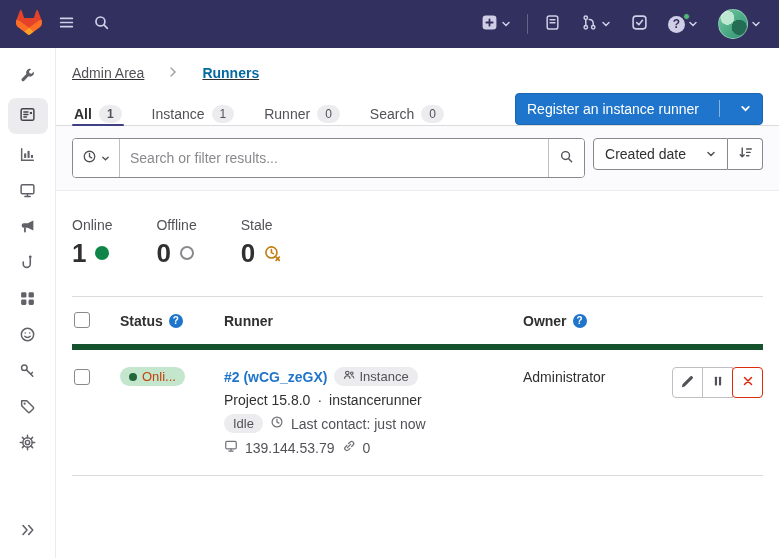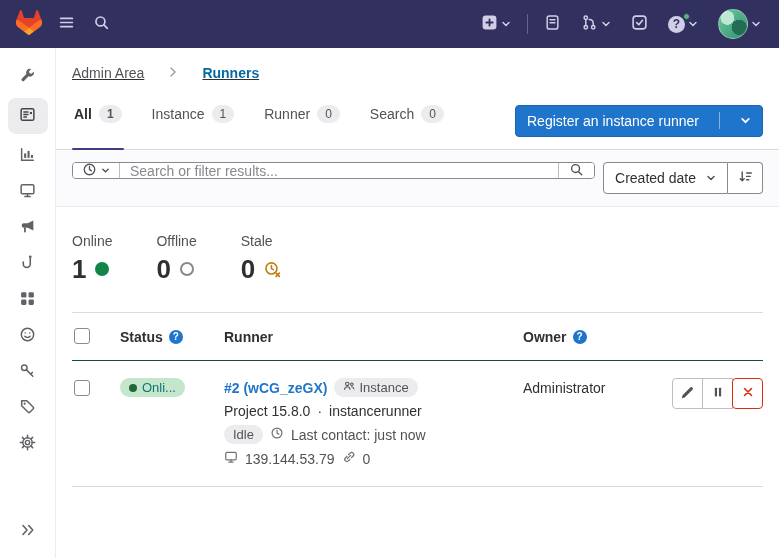--- a/index.html
+++ b/index.html
@@ -36,56 +36,56 @@
 
   
   .content { flex:1; min-width:0; }
   .breadcrumb { display:flex; align-items:center; gap:25px; padding:17px 16px 9px;text-decoration:underline; }
   .crumb-parent { color:#535158; text-decoration:none; }
   .crumb-current { color:#0369a1; font-weight:600; }
 
   .tabs-row { display:flex; align-items:center; padding:0 16px; border-bottom:1px solid #dbdbdb; margin-top:2px; }
   .tabs { display:flex; gap:26px; }
   .tab { display:flex; align-items:center; gap:7px; background:none; border:none; font-size:14px;
-    color:#535158; padding:13px 2px 26px; position:relative; }
+    color:#535158; padding:13px 2px 2px; position:relative; }
   .tab .count { background:#ececef; color:#535158; border-radius:10px; font-size:12px; padding:1px 8px; line-height:16px; }
   .tab.active { color:#303030; font-weight:600; }
   .tab.active::after { content:""; position:absolute; left:0; right:0; bottom:-1px; height:2px; background:#413f84; border-radius:2px; }
   .register-btn { margin-left:auto; height:32px; background:#1f75cb; border:1px solid #1a66b2; border-radius:4px;
     color:#fff; display:flex; align-items:center; gap:20px; padding:0 11px; font-size:14px; }
   .register-btn .vdiv { width:1px; height:17px; background:rgba(255,255,255,.45); }
 
   .filter-strip { background:#fbfafd; border-bottom:1px solid #ececef; padding:12px 16px; display:flex; gap:8px; }
-  .search-box { flex:1; display:flex; align-items:stretch; height:17px; border:1px solid #89888d; border-radius:4px; background:#fff; overflow:hidden; }
+  .search-box { flex:1; display:flex; align-items:stretch; height:40px; border:1px solid #89888d; border-radius:4px; background:#fff; overflow:hidden; }
   .history-btn { display:flex; align-items:center; gap:4px; padding:0 9px; background:#fff; border:none; border-right:1px solid #bfbfc3; }
   .search-input { flex:1; border:none; outline:none; padding:0 10px; font-size:14px; color:#303030; background:#fff; }
   .search-input::placeholder { color:#89888d; }
   .search-go { width:36px; border:none; border-left:1px solid #bfbfc3; background:#fff; display:flex; align-items:center; justify-content:center; }
   .sort-group { display:flex; }
   .sort-dd { height:32px; background:#fff; border:1px solid #89888d; border-radius:4px 0 0 4px;
-    display:flex; align-items:center; gap:10px; padding:0 11px; font-size:14px; color:#303030; }
+    display:flex; align-items:center; gap:20px; padding:0 11px; font-size:14px; color:#303030; }
   .sort-dir { height:32px; width:35px; background:#fff; border:1px solid #89888d; border-left:none;
     border-radius:0 4px 4px 0; display:flex; align-items:center; justify-content:center; }
 
   .stats { display:flex; gap:44px; padding:26px 16px 30px; }
   .stat-label { color:#535158; margin-bottom:7px; }
   .stat-value { font-size:26px; font-weight:600; color:#303030; display:flex; align-items:center; gap:9px; line-height:1; }
   .dot-online { width:14px; height:14px; border-radius:50%; background:#108548; }
   .ring-offline { width:14px; height:14px; border-radius:50%; border:2.5px solid #89888d; background:#fff; }
 
   .runners-table { margin:0 16px; }
   .thead, .trow { display:grid; grid-template-columns:48px 104px 1fr 140px 100px; }
-  .thead { border-top:1px solid #dbdbdb; border-bottom:1px solid #14532d; padding:13px 0; font-weight:600; align-items:center; }
+  .thead { border-top:1px solid #dbdbdb; border-bottom:6px solid #14532d; padding:13px 0; font-weight:600; align-items:center; }
   .th { display:flex; align-items:center; gap:6px; }
   .help-q { width:14px; height:14px; border-radius:50%; background:#1f75cb; color:#fff; font-size:10px;
     font-weight:700; display:inline-flex; align-items:center; justify-content:center; border:none; padding:0; }
   .trow { padding:17px 0 19px; border-bottom:1px solid #dbdbdb; align-items:start; }
   .checkbox { width:16px; height:16px; border:1.5px solid #89888d; border-radius:3px; background:#fff;
     appearance:none; margin:2px 0 0 2px; }
-  .pill-online { display:inline-flex; align-items:center; gap:5px; background:#c3e6cd; color:#0f766e;
+  .pill-online { display:inline-flex; align-items:center; gap:5px; background:#c3e6cd; color:#c2410c;
     border-radius:10px; padding:2px 9px; font-size:13px; max-width:70px; white-space:nowrap; }
   .pill-online .pdot { width:8px; height:8px; border-radius:50%; background:#24663b; flex:none; }
   .runner-cell { display:flex; flex-direction:column; gap:6px; }
   .rline { display:flex; align-items:center; gap:7px; color:#535158; }
   .runner-link { color:#1f75cb; font-weight:600; text-decoration:none; }
   .badge-gray { display:inline-flex; align-items:center; gap:4px; background:#ececef; color:#535158;
     border-radius:10px; padding:2px 9px; font-size:13px; }
   .owner-cell { padding-top:2px; color:#303030; }
   .actions { display:flex; justify-content:flex-end; padding-right:0; }
   .btn-icon { width:31px; height:31px; background:#fff; border:1px solid #bfbfc3;

